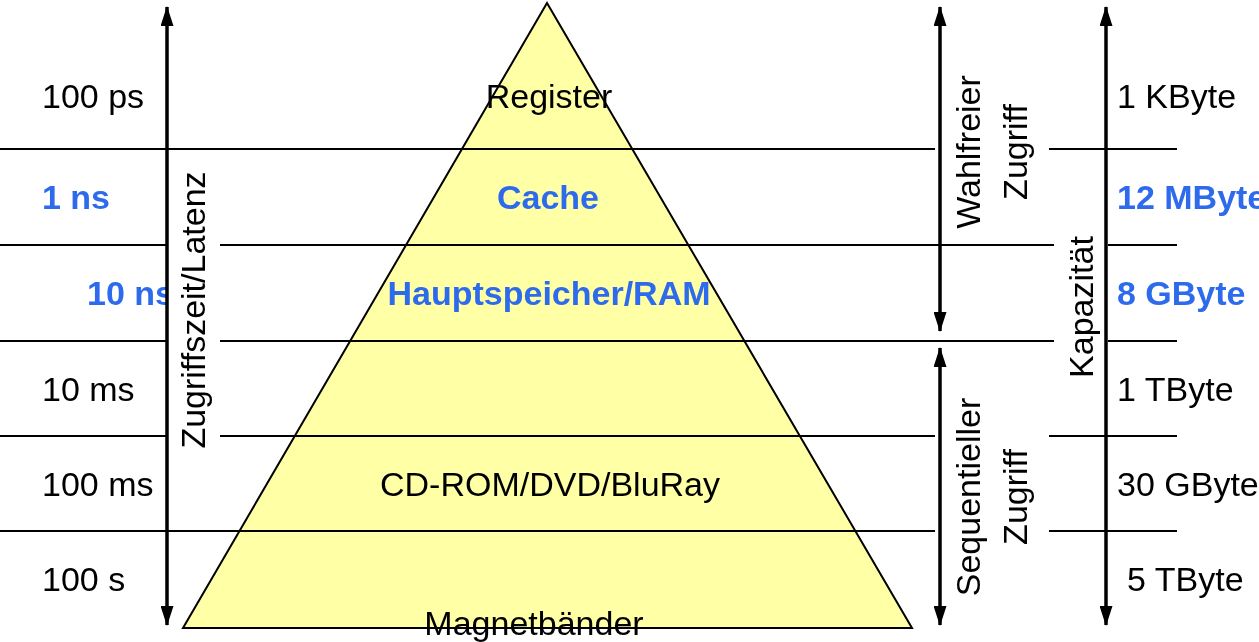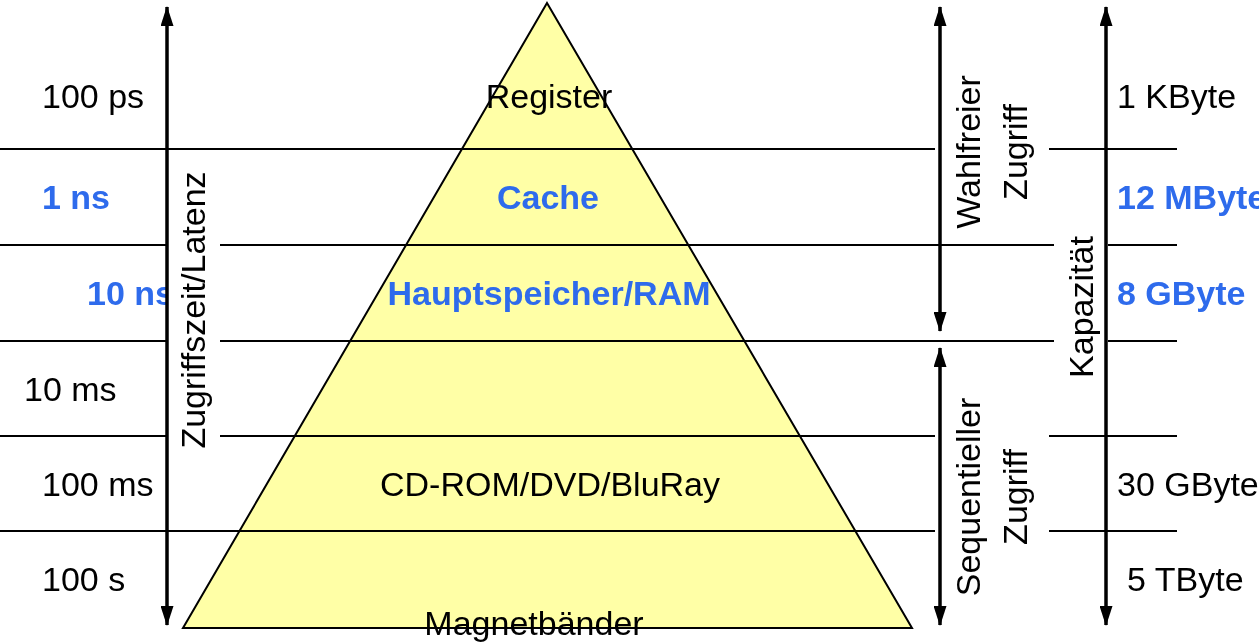--- a/index.html
+++ b/index.html
@@ -47,33 +47,34 @@
     <line class="rowline" x1="0" y1="149" x2="1177" y2="149"></line>
     <line class="rowline" x1="0" y1="245" x2="1177" y2="245"></line>
     <line class="rowline" x1="0" y1="341" x2="1177" y2="341"></line>
     <line class="rowline" x1="0" y1="436" x2="1177" y2="436"></line>
     <line class="rowline" x1="0" y1="531" x2="1177" y2="531"></line>
   </svg>
 
   <div class="txt val" style="left:42px; top:96px;">100 ps</div>
   <div class="txt val blue" style="left:42px; top:197px;">1 ns</div>
   <div class="txt val blue" style="left:42px; top:293px;margin-left:45px;">10 ns</div>
-  <div class="txt val" style="left:24px; top:389px;">10 ms</div>
+  <div class="txt val" style="left:42px; top:389px;">10 ms</div>
   <div class="txt val" style="left:42px; top:484px;">100 ms</div>
   <div class="txt val" style="left:42px; top:579px;">100 s</div>
 
   <div class="txt lvl" style="left:549px; top:96px;">Register</div>
   <div class="txt lvl blue" style="left:548px; top:197px;">Cache</div>
   <div class="txt lvl blue" style="left:549px; top:293px;">Hauptspeicher/RAM</div>
   <div class="txt lvl" style="left:550px; top:484px;">CD-ROM/DVD/BluRay</div>
   <div class="txt lvl" style="left:534px; top:579px;margin-top:44px;">Magnetbänder</div>
 
   <div class="txt val" style="left:1117px; top:96px;">1 KByte</div>
   <div class="txt val blue" style="left:1117px; top:197px;">12 MByte</div>
   <div class="txt val blue" style="left:1117px; top:293px;">8 GByte</div>
+  <div class="txt val" style="left:1117px; top:389px;">1 TByte</div>
   <div class="txt val" style="left:1117px; top:484px;">30 GByte</div>
   <div class="txt val" style="left:1127px; top:579px;">5 TByte</div>
 
   <div class="vlabel" style="left:193px; top:310px;">Zugriffszeit/Latenz</div>
 
   <div class="vlabel vlabel2" style="left:992px; top:152px;">
     <span>Wahlfreier</span>
     <span>Zugriff</span>
   </div>
 

